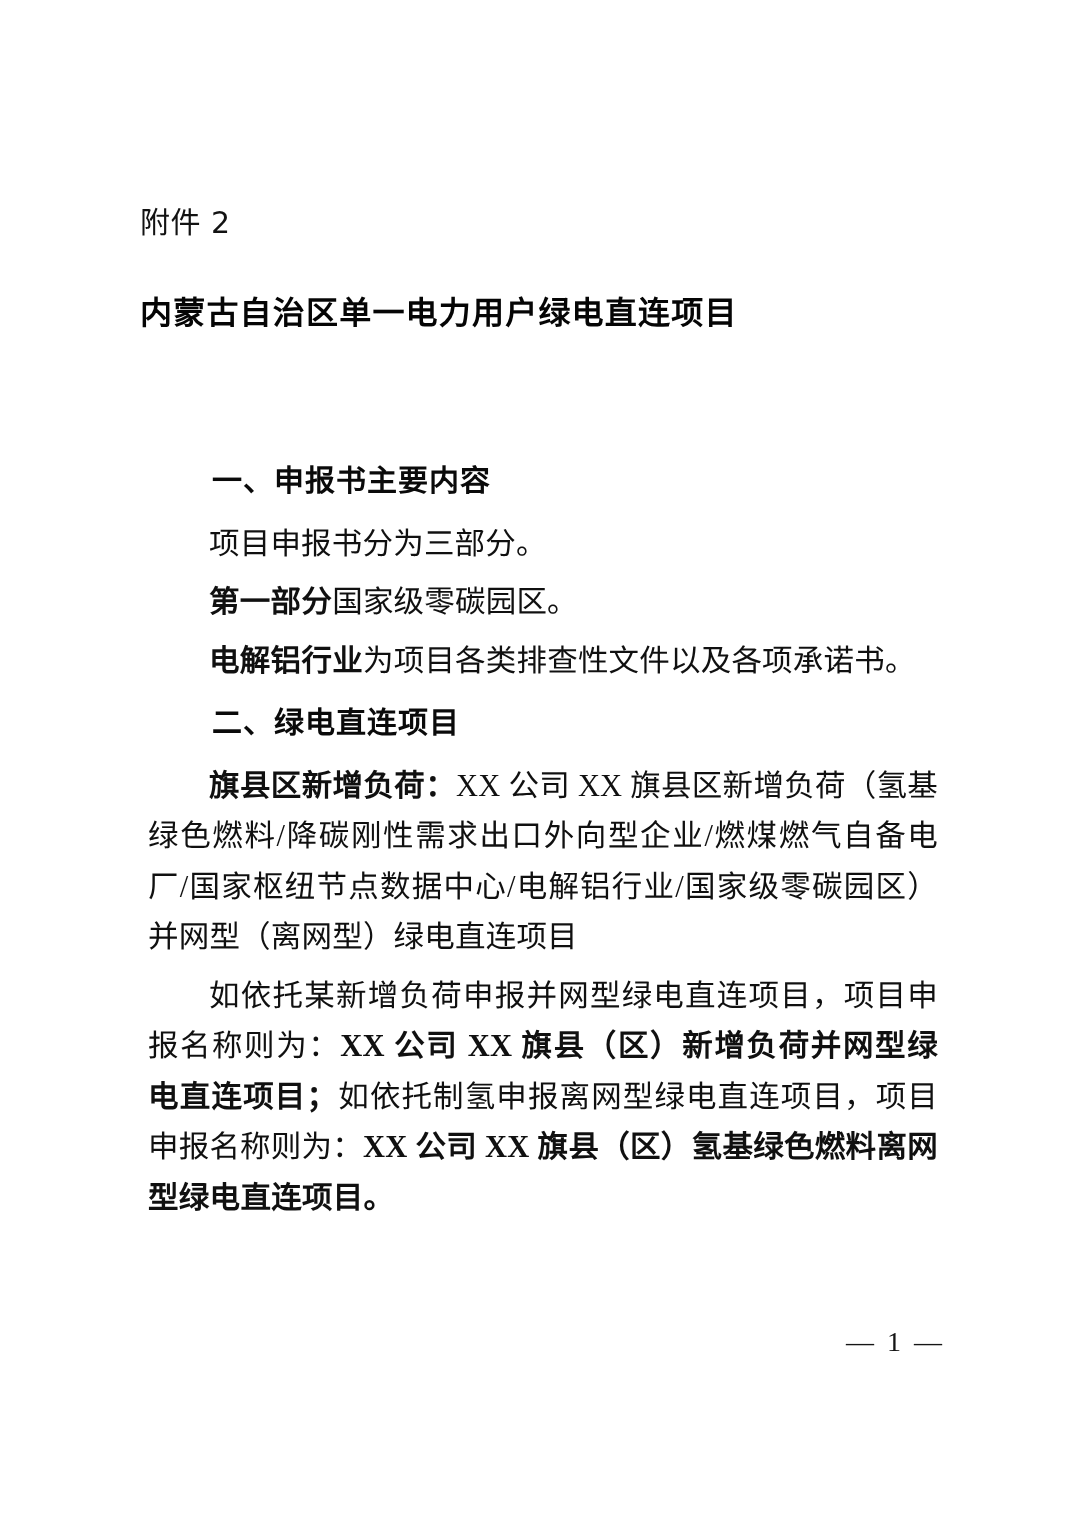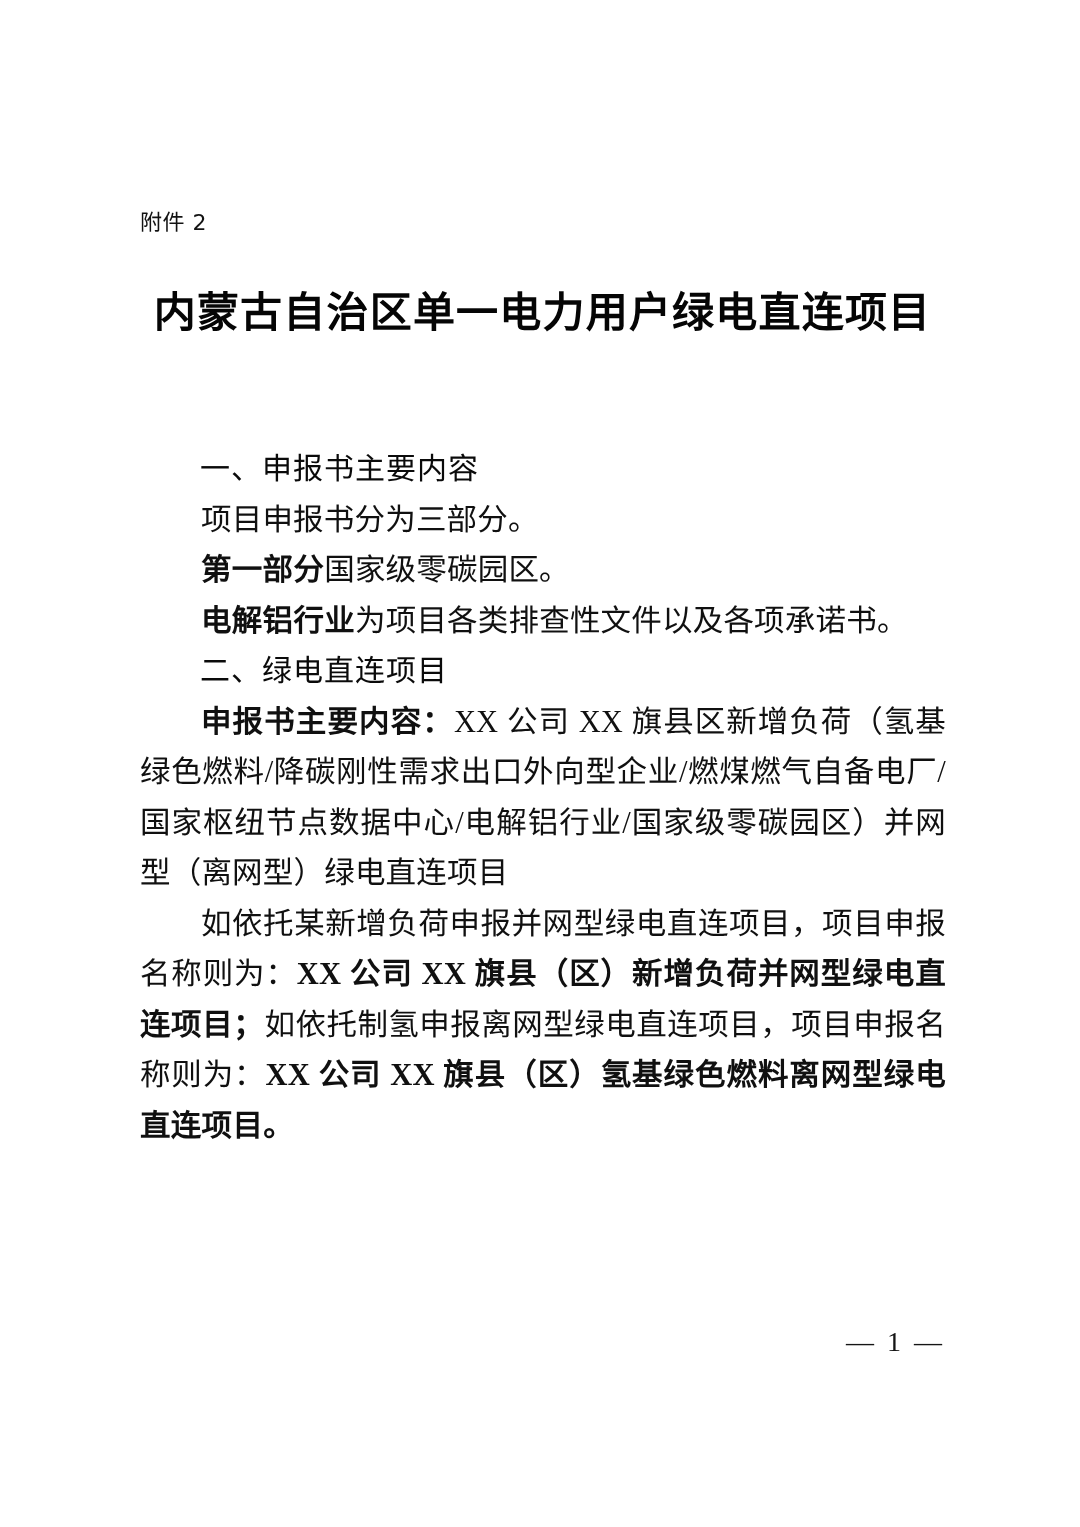--- a/index.html
+++ b/index.html
@@ -26,37 +26,37 @@
     padding: 0;
     background: #ffffff;
   }
 
   
   .attach-tag {
     position: absolute;
     left: 140px;
     top: 202px;
     font-family: "DejaVu Sans", "Liberation Sans", sans-serif;
-    font-size: 22px;
+    font-size: 30px;
     line-height: 42px;
     letter-spacing: 0.5px;
     color: #121212;
     white-space: nowrap;
   }
 
   
   .doc-title {
     position: absolute;
     left: 140px;
     top: 284px;
     width: 805px;
-    text-align: center;
+    text-align: left;
     font-family: "DejaVu Serif", "Liberation Serif", serif;
     font-weight: 700;
-    font-size: 42px;
+    font-size: 32px;
     line-height: 58px;
     letter-spacing: 1.2px;
     color: #050505;
   }
   .doc-title .ttl-line { display: block; }
 
   
   .content {
     position: absolute;
     left: 140px;
@@ -64,31 +64,31 @@
     width: 806px;
     font-size: 30.5px;
     line-height: 50.5px;
     text-align: justify;
     text-justify: inter-ideograph;
     letter-spacing: 0.2px;
   }
 
   .sec-head {
     font-family: "DejaVu Sans", "Liberation Sans", sans-serif;
-    font-weight: 400;
+    font-weight: 700;
     font-size: 30px;
     line-height: 50.5px;
     text-indent: 60px;
     letter-spacing: 1px;
     color: #0a0a0a;
-    margin: 0;
+    margin: 12px;
   }
 
   p.para {
-    margin: 0;
+    margin: 8px;
     text-indent: 61px;
     font-family: "Liberation Serif", "DejaVu Serif", serif;
     color: #101010;
   }
 
   b.bd, .bd {
     font-weight: 700;
     font-family: Liberation Serif, serif;
     letter-spacing: 0.3px;
   }
@@ -119,20 +119,20 @@
   </div>
 
   <div class="content">
 
     <div class="sec-head">一、申报书主要内容</div>
     <p class="para"><span>项目申报书分为三部分。</span></p>
     <p class="para"><span class="bd">第一部分</span><span>国家级零碳园区。</span></p>
     <p class="para"><span class="bd">电解铝行业</span><span>为项目各类排查性文件以及各项承诺书。</span></p>
 
     <div class="sec-head">二、绿电直连项目</div>
-    <p class="para"><span class="bd">申报书主要内容：</span><span>XX 公司 XX 旗县区新增负荷（氢基绿色燃料/降碳刚性需求出口外向型企业/燃煤燃气自备电厂/国家枢纽节点数据中心/电解铝行业/国家级零碳园区）并网型（离网型）绿电直连项目</span></p>
+    <p class="para"><span class="bd">旗县区新增负荷：</span><span>XX 公司 XX 旗县区新增负荷（氢基绿色燃料/降碳刚性需求出口外向型企业/燃煤燃气自备电厂/国家枢纽节点数据中心/电解铝行业/国家级零碳园区）并网型（离网型）绿电直连项目</span></p>
     <p class="para"><span>如依托某新增负荷申报并网型绿电直连项目，项目申报名称则为：</span><span class="bd">XX 公司 XX 旗县（区）新增负荷并网型绿电直连项目；</span><span>如依托制氢申报离网型绿电直连项目，项目申报名称则为：</span><span class="bd">XX 公司 XX 旗县（区）氢基绿色燃料离网型绿电直连项目。</span></p>
 
   </div>
 
   <div class="page-number">— 1 —</div>
 
 </div>
 
 </body></html>

